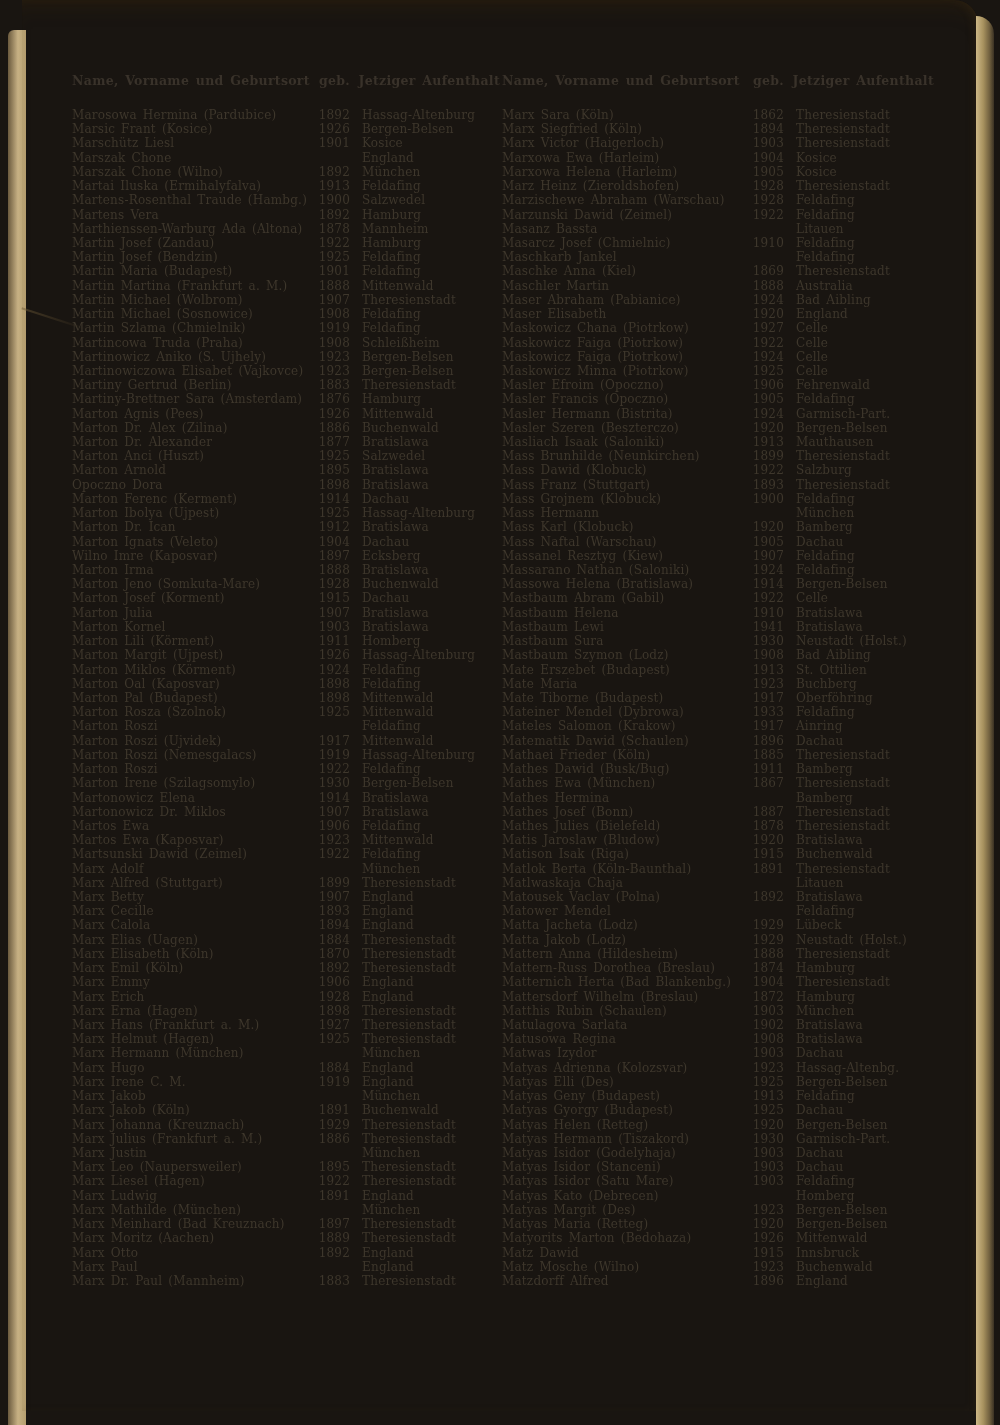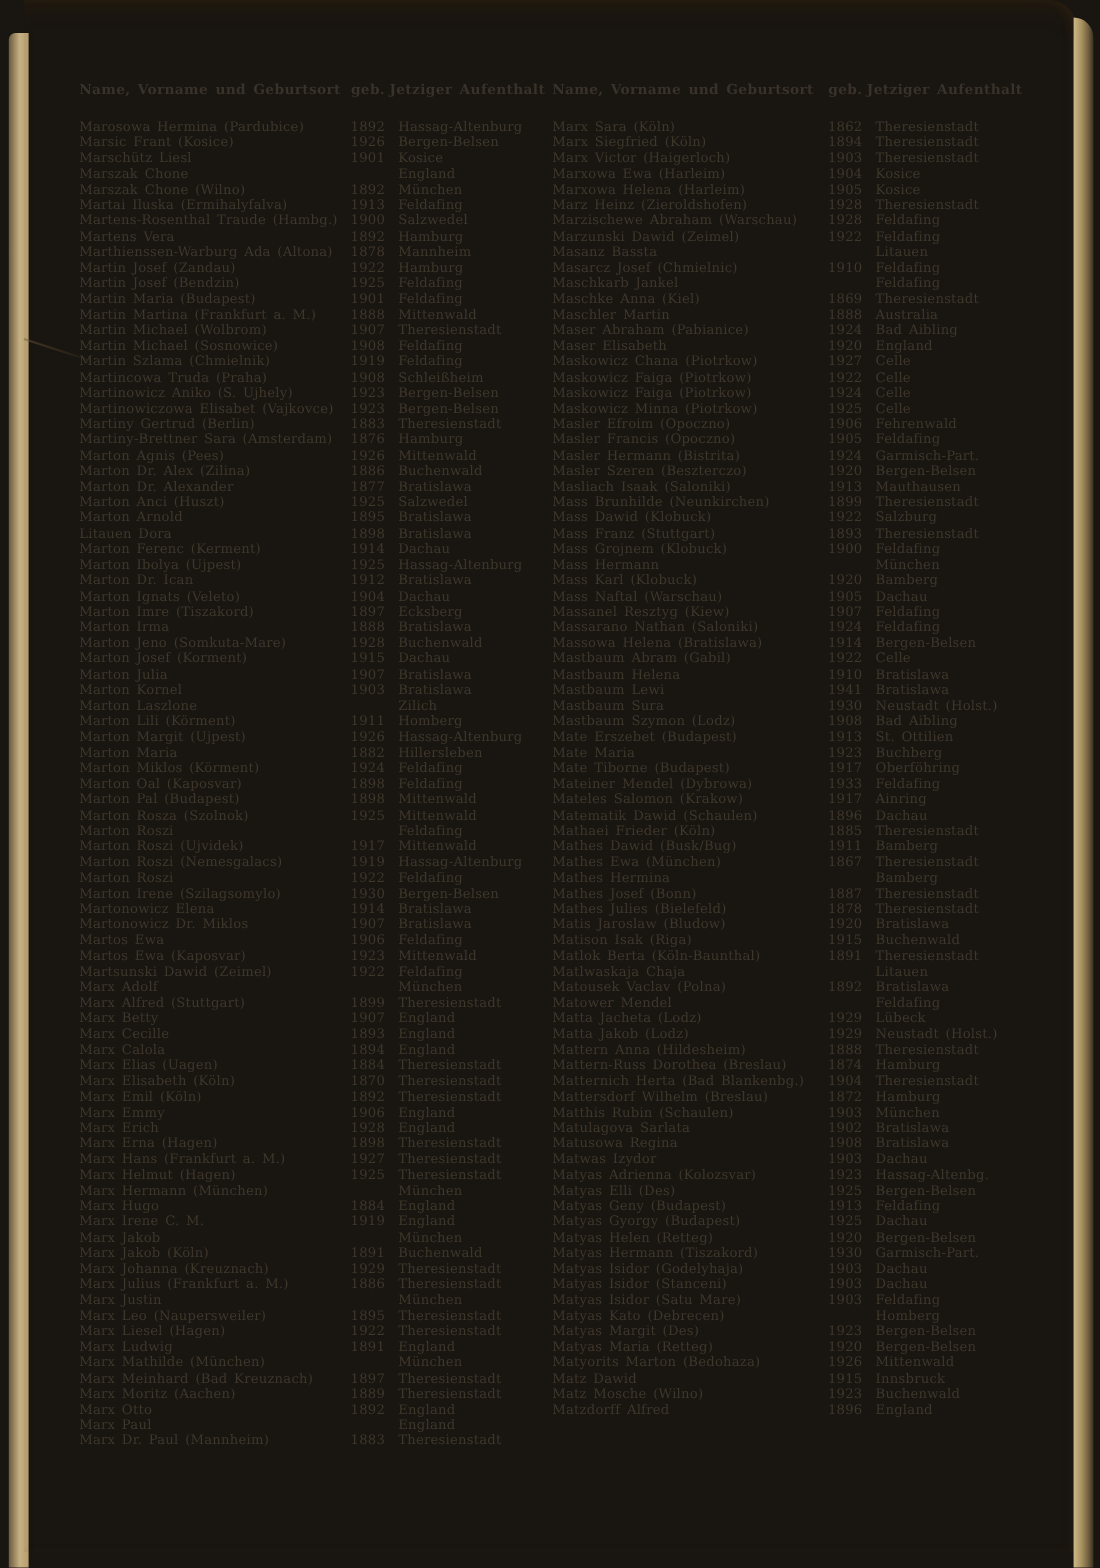--- a/index.html
+++ b/index.html
@@ -38,21 +38,21 @@
   }
   .content{position:absolute;left:0;top:0;width:100%;height:100%;color:#3e372c;}
   .col{position:absolute;top:74px;}
   .col-left{left:50px;width:428px;}
   .col-right{left:480px;width:432px;}
   .row{display:flex;align-items:baseline;height:14.23px;font-size:12px;line-height:14.23px;letter-spacing:.2px;word-spacing:2px;white-space:nowrap;}
   .c-name{flex:1 1 auto;overflow:hidden;}
   .c-geb{flex:0 0 36px;text-align:right;}
   .c-ort{flex:0 0 138px;padding-left:12px;}
   .hdr{height:16px;font-weight:bold;font-size:12.5px;letter-spacing:.3px;margin-bottom:18px;color:#39322a;}
-  .hdr .c-ort{flex-basis:146px;padding-left:4px;}
+  .hdr .c-ort{flex-basis:146px;padding-left:4px;text-align:right;}
   .rows{display:flex;flex-direction:column;justify-content:space-between;}
 </style>
 </head>
 <body>
 
 <div class="under-page"></div>
 
 <div class="page">
   <div class="page-surface"></div>
   <div class="crease"></div>
@@ -190,21 +190,21 @@
             <span class="c-name">Marton Anci (Huszt)</span>
             <span class="c-geb">1925</span>
             <span class="c-ort">Salzwedel</span>
           </div>
           <div class="row">
             <span class="c-name">Marton Arnold</span>
             <span class="c-geb">1895</span>
             <span class="c-ort">Bratislawa</span>
           </div>
           <div class="row">
-            <span class="c-name">Litauen Dora</span>
+            <span class="c-name">Opoczno Dora</span>
             <span class="c-geb">1898</span>
             <span class="c-ort">Bratislawa</span>
           </div>
           <div class="row">
             <span class="c-name">Marton Ferenc (Kerment)</span>
             <span class="c-geb">1914</span>
             <span class="c-ort">Dachau</span>
           </div>
           <div class="row">
             <span class="c-name">Marton Ibolya (Ujpest)</span>
@@ -215,21 +215,21 @@
             <span class="c-name">Marton Dr. Ican</span>
             <span class="c-geb">1912</span>
             <span class="c-ort">Bratislawa</span>
           </div>
           <div class="row">
             <span class="c-name">Marton Ignats (Veleto)</span>
             <span class="c-geb">1904</span>
             <span class="c-ort">Dachau</span>
           </div>
           <div class="row">
-            <span class="c-name">Marton Imre (Tiszakord)</span>
+            <span class="c-name">Wilno Imre (Kaposvar)</span>
             <span class="c-geb">1897</span>
             <span class="c-ort">Ecksberg</span>
           </div>
           <div class="row">
             <span class="c-name">Marton Irma</span>
             <span class="c-geb">1888</span>
             <span class="c-ort">Bratislawa</span>
           </div>
           <div class="row">
             <span class="c-name">Marton Jeno (Somkuta-Mare)</span>
@@ -245,38 +245,28 @@
             <span class="c-name">Marton Julia</span>
             <span class="c-geb">1907</span>
             <span class="c-ort">Bratislawa</span>
           </div>
           <div class="row">
             <span class="c-name">Marton Kornel</span>
             <span class="c-geb">1903</span>
             <span class="c-ort">Bratislawa</span>
           </div>
           <div class="row">
-            <span class="c-name">Marton Laszlone</span>
-            <span class="c-geb"></span>
-            <span class="c-ort">Zilich</span>
-          </div>
-          <div class="row">
             <span class="c-name">Marton Lili (Körment)</span>
             <span class="c-geb">1911</span>
             <span class="c-ort">Homberg</span>
           </div>
           <div class="row">
             <span class="c-name">Marton Margit (Ujpest)</span>
             <span class="c-geb">1926</span>
             <span class="c-ort">Hassag-Altenburg</span>
-          </div>
-          <div class="row">
-            <span class="c-name">Marton Maria</span>
-            <span class="c-geb">1882</span>
-            <span class="c-ort">Hillersleben</span>
           </div>
           <div class="row">
             <span class="c-name">Marton Miklos (Körment)</span>
             <span class="c-geb">1924</span>
             <span class="c-ort">Feldafing</span>
           </div>
           <div class="row">
             <span class="c-name">Marton Oal (Kaposvar)</span>
             <span class="c-geb">1898</span>
             <span class="c-ort">Feldafing</span>

